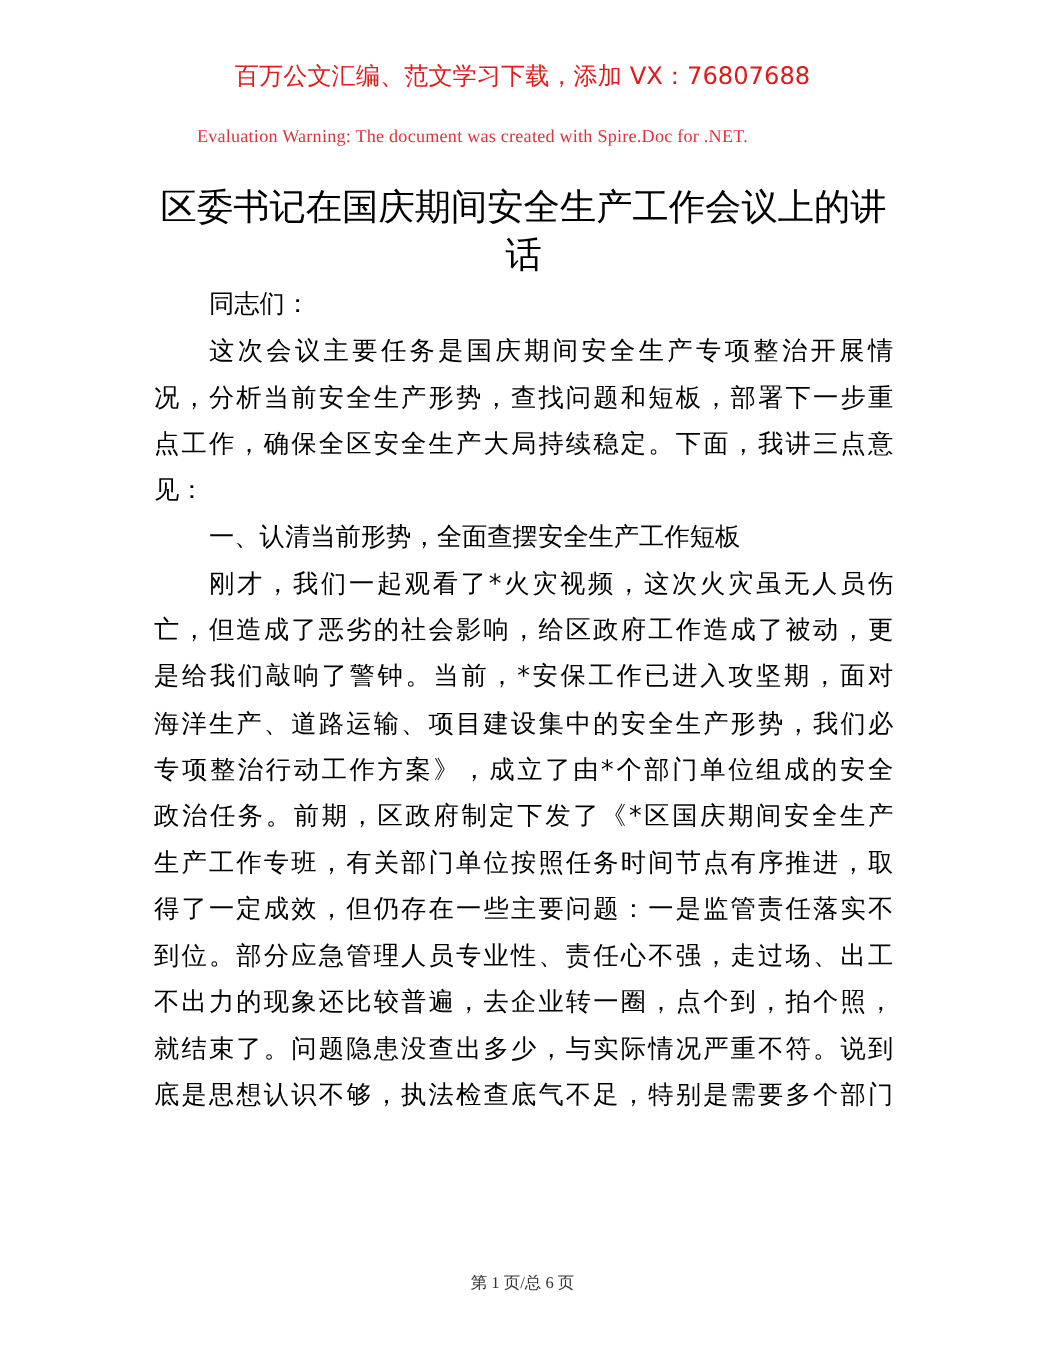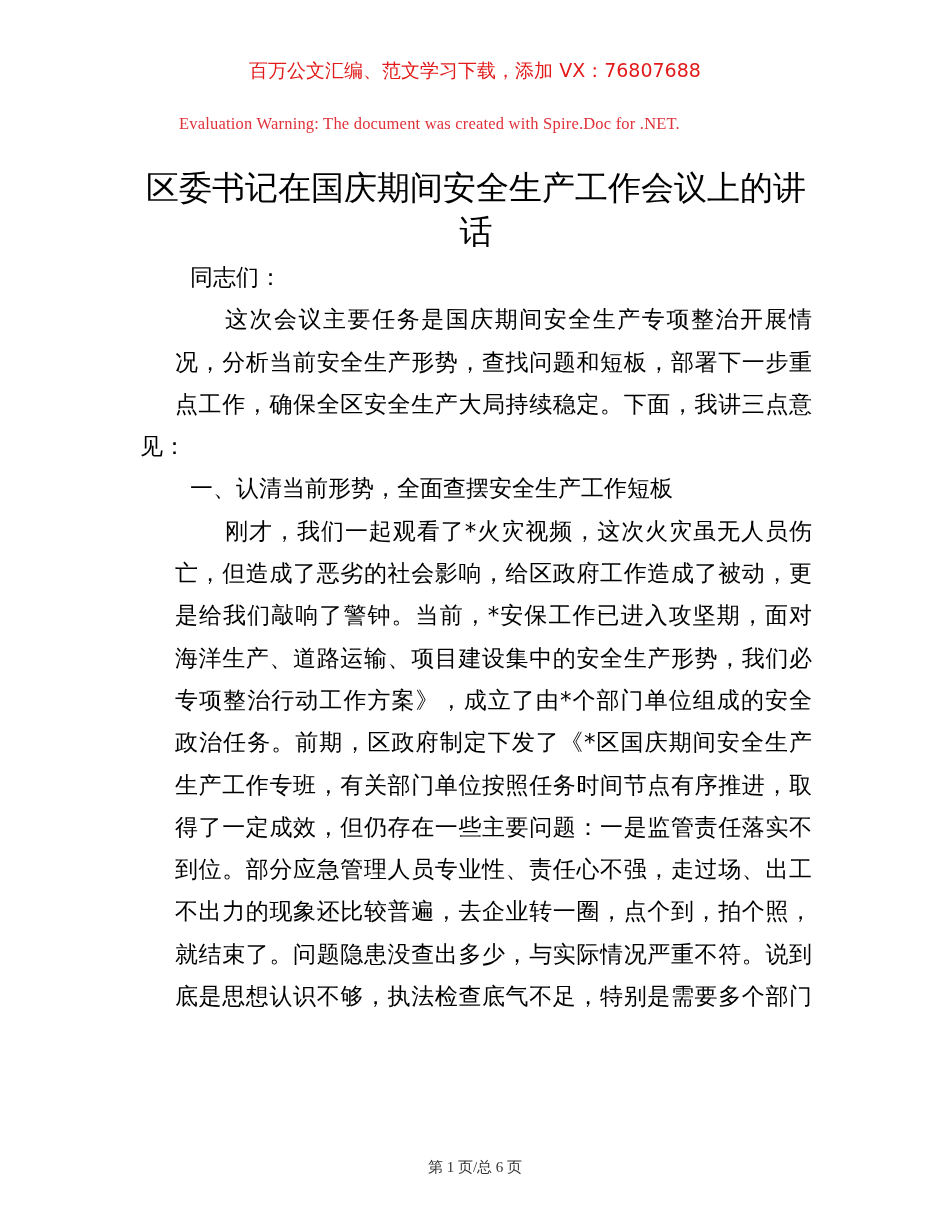--- a/index.html
+++ b/index.html
@@ -14,21 +14,21 @@
       overflow: hidden;
       font-family: "DejaVu Sans", "Liberation Sans", sans-serif;
       color: #000000;
     }
     .header-banner {
       position: absolute;
       top: 56px;
       left: 0;
       width: 950px;
       text-align: center;
-      font-size: 19px;
+      font-size: 22px;
       line-height: 28px;
       color: #e21a1a;
       letter-spacing: 0px;
     }
     .eval-warning {
       position: absolute;
       top: 113px;
       left: 140px;
       font-family: "Liberation Serif", "DejaVu Serif", serif;
       font-size: 16.5px;
@@ -62,21 +62,20 @@
       display: block;
       height: 42.3px;
       line-height: 42.3px;
       white-space: nowrap;
       overflow: visible;
     }
     .body-text .line.indent { padding-left: 50px; }
     .body-text .line.justify {
       text-align: justify;
       text-align-last: justify;
-      margin-left: 35px;
     }
     .page-footer {
       position: absolute;
       top: 1135px;
       left: 0;
       width: 950px;
       text-align: center;
       font-family: "Liberation Serif", "DejaVu Serif", serif;
       font-size: 15px;
       line-height: 22px;

